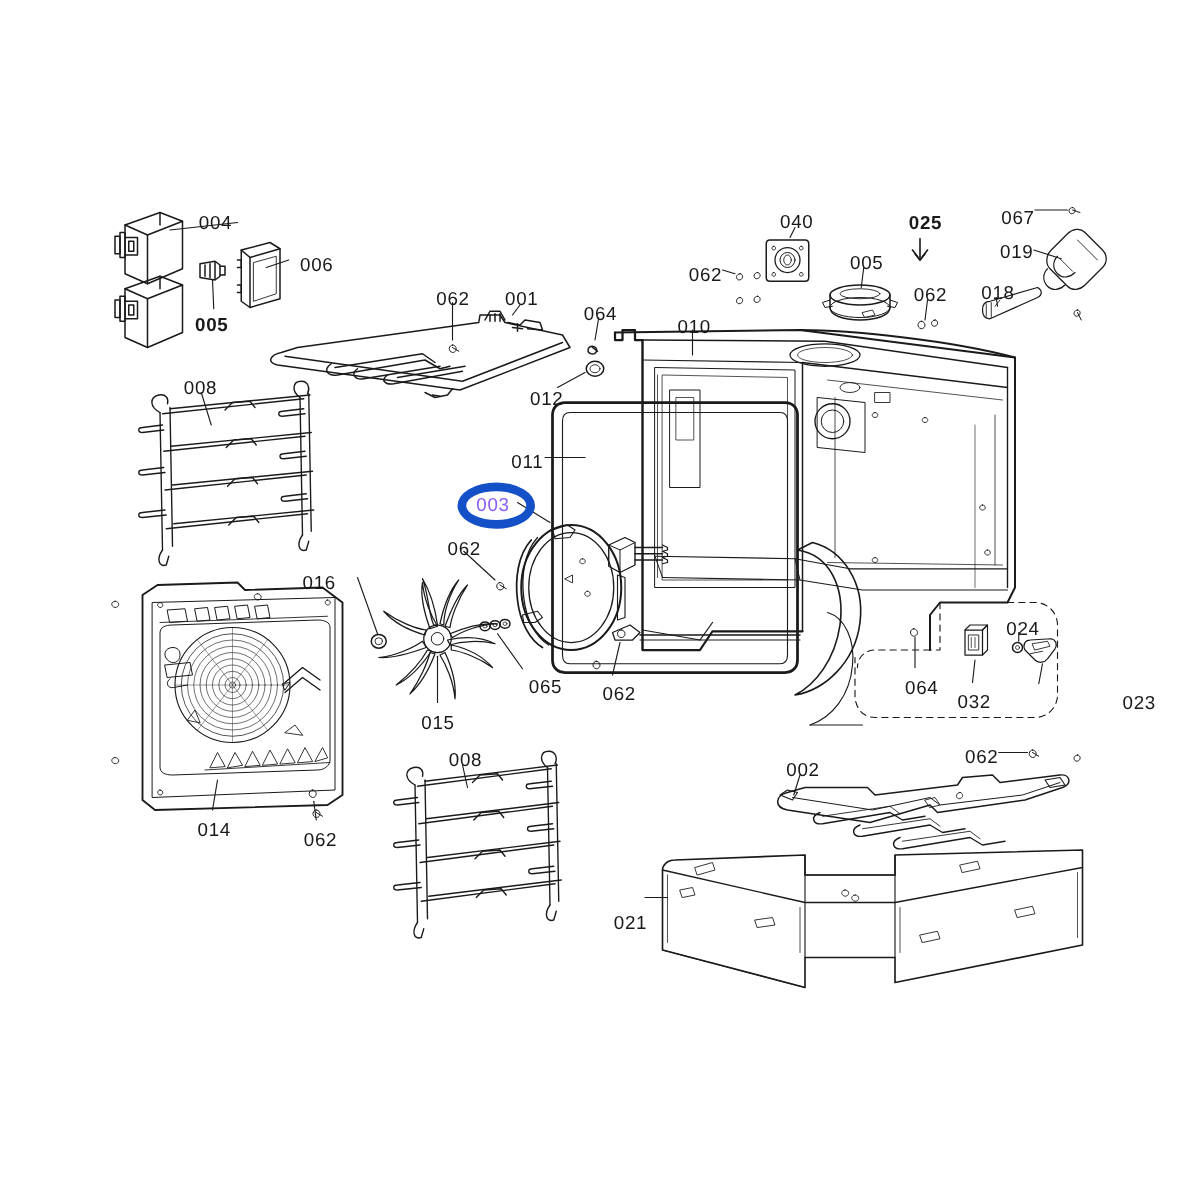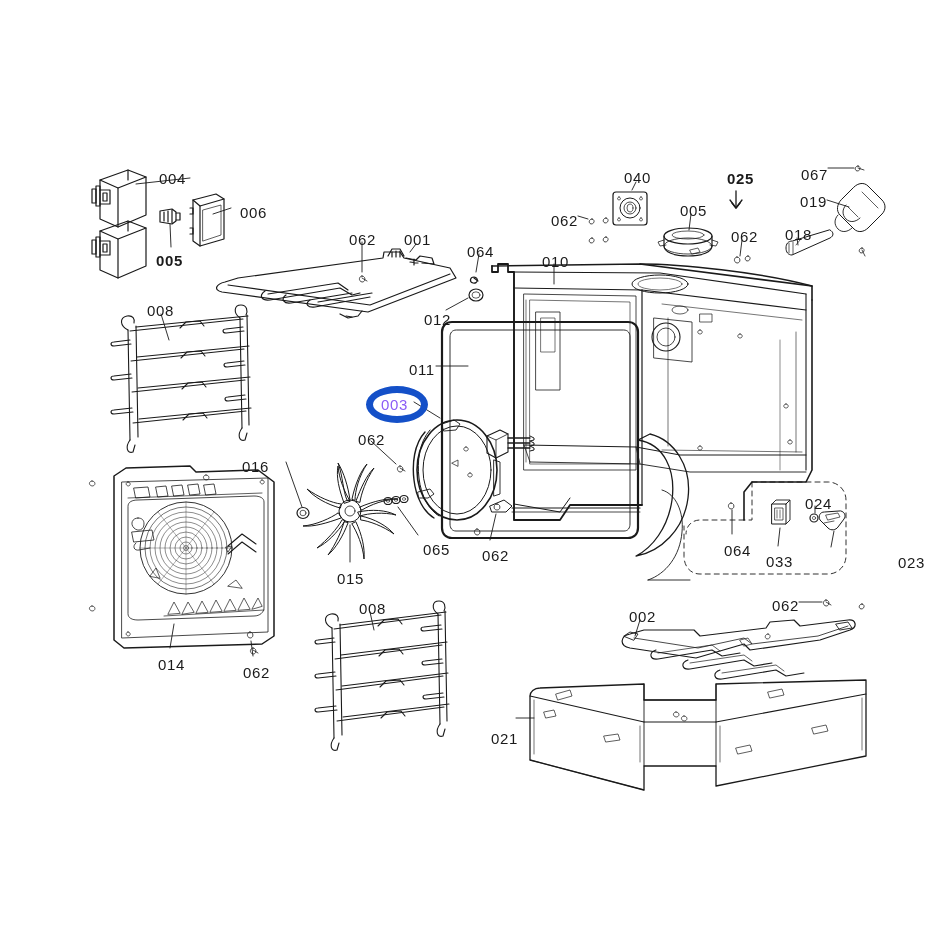--- a/index.html
+++ b/index.html
@@ -522,21 +522,21 @@
   <div class="lbl" style="left:785px;top:227px;">018</div>
   <div class="lbl" style="left:409px;top:362px;">011</div>
   <div class="lbl hi" style="left:381px;top:397px;">003</div>
   <div class="lbl" style="left:358px;top:432px;">062</div>
   <div class="lbl" style="left:242px;top:459px;">016</div>
   <div class="lbl" style="left:337px;top:571px;">015</div>
   <div class="lbl" style="left:423px;top:542px;">065</div>
   <div class="lbl" style="left:482px;top:548px;">062</div>
   <div class="lbl" style="left:724px;top:543px;">064</div>
   <div class="lbl" style="left:805px;top:496px;">024</div>
-  <div class="lbl" style="left:766px;top:554px;">033</div>
+  <div class="lbl" style="left:766px;top:554px;">032</div>
   <div class="lbl" style="left:866px;top:555px;margin-left:32px;">023</div>
   <div class="lbl" style="left:158px;top:657px;">014</div>
   <div class="lbl" style="left:243px;top:665px;">062</div>
   <div class="lbl" style="left:359px;top:601px;">008</div>
   <div class="lbl" style="left:629px;top:609px;">002</div>
   <div class="lbl" style="left:772px;top:598px;">062</div>
   <div class="lbl" style="left:491px;top:731px;">021</div>
 
 </div>
 

